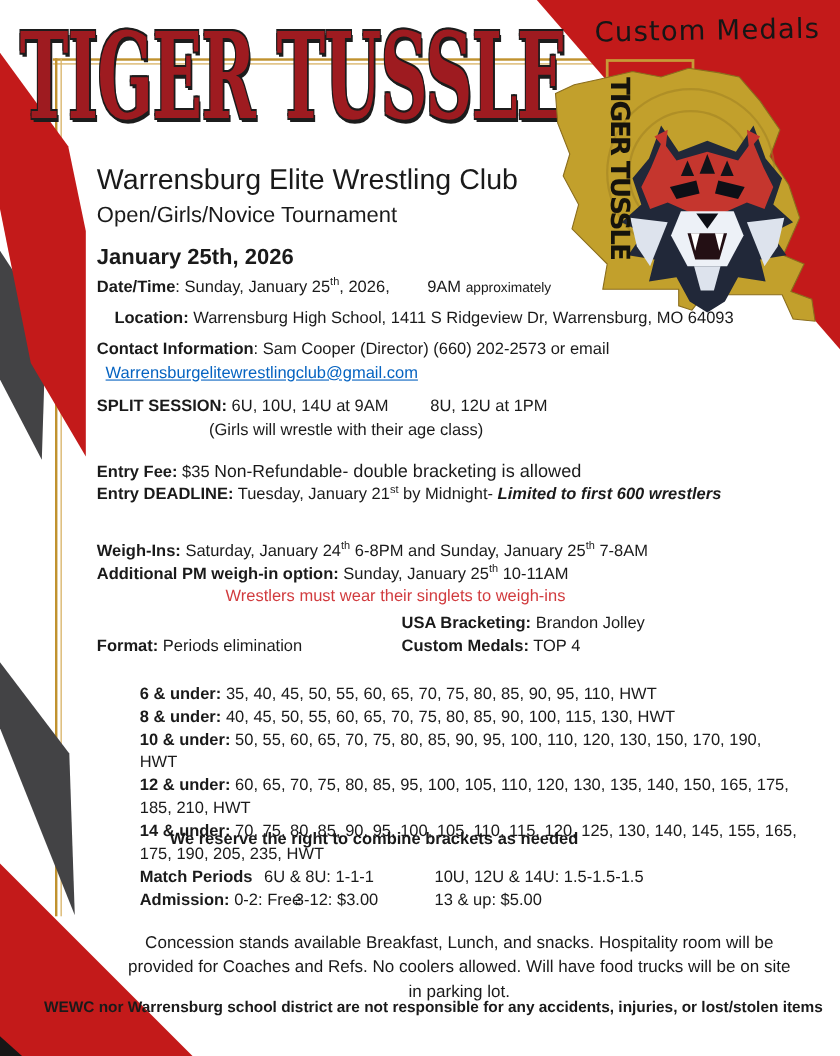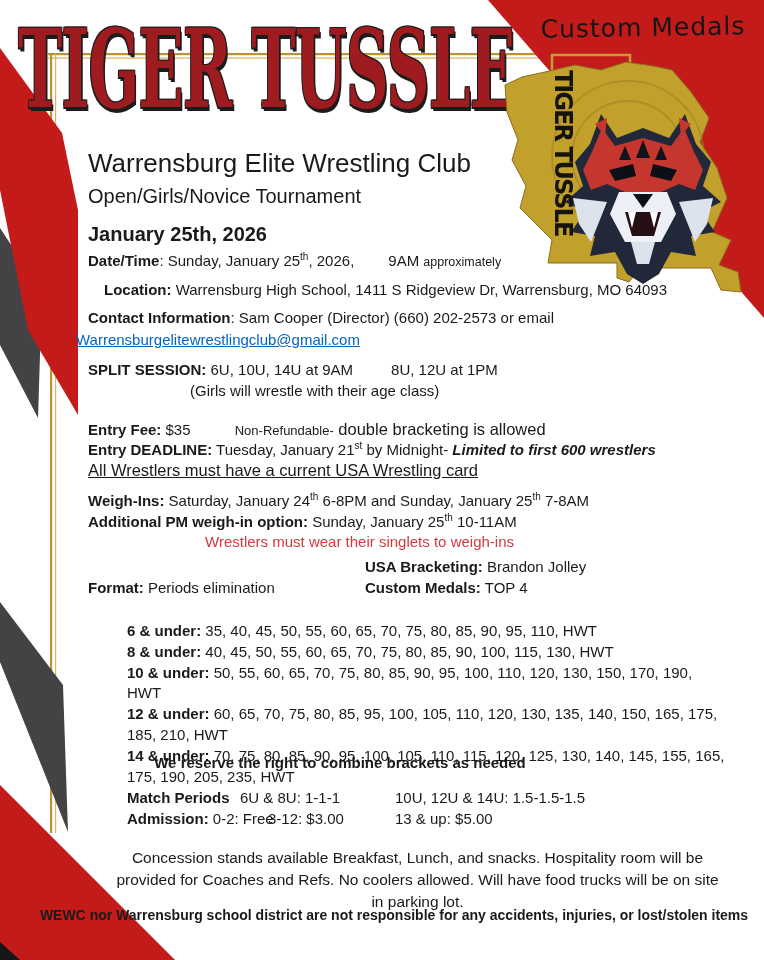--- a/index.html
+++ b/index.html
@@ -26,21 +26,21 @@
   .logo-vtext{
     position:absolute;left:549px;top:70px;height:195px;z-index:5;
     writing-mode:vertical-rl;font-family:"DejaVu Sans",sans-serif;font-weight:700;
     font-size:24px;letter-spacing:-2px;color:#15130c;white-space:nowrap;
   }
   .txt{position:absolute;font-size:15px;line-height:20px;white-space:nowrap;z-index:6;}
   .b{font-weight:bold;}
   .bi{font-weight:bold;font-style:italic;}
   sup{font-size:10px;line-height:0;vertical-align:super;}
   .small{font-size:12.5px;}
-  .smallish{font-size:13px;margin-left:40px;}
+  .smallish{font-size:16px;}
   .big{font-size:16.5px;}
   .gap34{display:inline-block;width:34px;}
   .gap38{display:inline-block;width:38px;}
   .link{color:#0563c1;text-decoration:underline;cursor:pointer;}
   .u{text-decoration:underline;}
   .club{font-size:26px;line-height:34px;}
   .tourney{font-size:20px;line-height:26px;}
   .evdate{font-size:20px;line-height:27px;font-weight:bold;margin-top:12px;}
   .red-note{color:#d13b3e;}
   .wrap{white-space:normal;}
@@ -106,36 +106,35 @@
     <span class="b">Date/Time</span><span>: </span><span>Sunday, January 25</span><sup>th</sup><span>, 2026,</span><span class="gap34"></span><span>9AM</span> <span class="small">approximately</span>
   </div>
 
   <div class="txt" style="left:104px;top:280px;">
     <span class="b">Location:</span><span> Warrensburg High School, 1411 S Ridgeview Dr, Warrensburg, MO 64093</span>
   </div>
 
   <div class="txt" style="left:88px;top:308px;">
     <span class="b">Contact Information</span><span>: Sam Cooper (Director) (660) 202-2573 or email</span>
   </div>
-  <div class="txt" style="left:76px;top:330px;">
+  <div class="txt" style="left:96px;top:330px;">
     <a class="link">Warrensburgelitewrestlingclub@gmail.com</a>
   </div>
 
   <div class="txt" style="left:88px;top:360px;">
     <span class="b">SPLIT SESSION:</span><span> 6U, 10U, 14U at 9AM</span><span class="gap38"></span><span>8U, 12U at 1PM</span>
   </div>
   <div class="txt" style="left:190px;top:381px;">(Girls will wrestle with their age class)</div>
 
   <div class="txt" style="left:88px;top:419px;">
     <span class="b">Entry Fee:</span><span> $35 </span><span class="smallish">Non-Refundable-</span><span class="big"> double bracketing is allowed</span>
   </div>
   <div class="txt" style="left:88px;top:440px;">
     <span class="b">Entry DEADLINE:</span><span> Tuesday, January 21</span><sup>st</sup><span> by Midnight- </span><span class="bi">Limited to first 600 wrestlers</span>
   </div>
-  <div class="txt big u" style="left:88px;top:460px;">All Wrestlers must have a current USA Wrestling card</div>
 
   <div class="txt" style="left:88px;top:491px;">
     <span class="b">Weigh-Ins:</span><span> Saturday, January 24</span><sup>th</sup><span> 6-8PM and Sunday, January 25</span><sup>th</sup><span> 7-8AM</span>
   </div>
   <div class="txt" style="left:88px;top:512px;">
     <span class="b">Additional PM weigh-in option:</span><span> Sunday, January 25</span><sup>th</sup><span> 10-11AM</span>
   </div>
   <div class="txt red-note" style="left:205px;top:532px;">Wrestlers must wear their singlets to weigh-ins</div>
 
   <div class="txt" style="left:365px;top:557px;">

